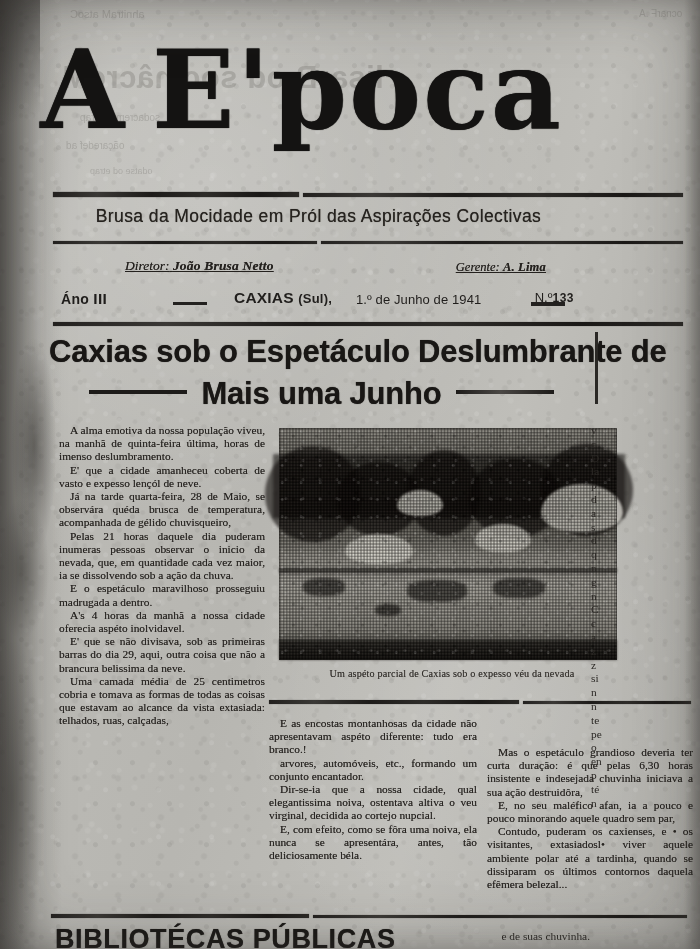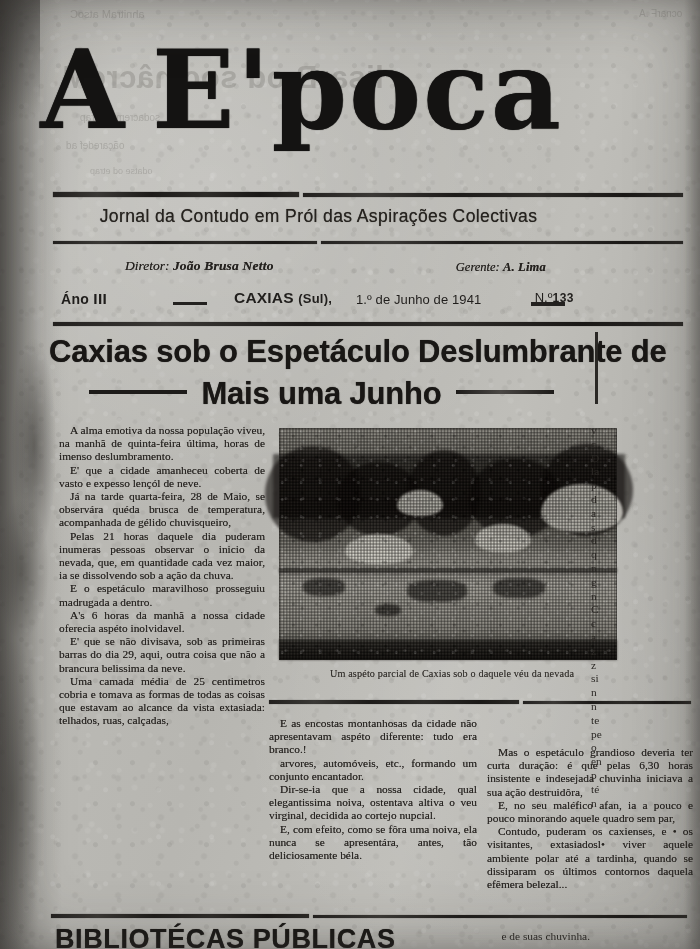--- a/index.html
+++ b/index.html
@@ -107,20 +107,21 @@
   }
 
   
   #credits{
     position:absolute;left:52px;right:18px;top:258px;height:26px;
     font-family:"Liberation Serif",serif;
   }
   .cred{
     position:absolute;font-style:italic;font-size:13.5px;color:#24211e;
     text-shadow:0 0 .6px rgba(36,33,30,.7);
+    text-decoration:underline;
   }
   .cred b{font-style:italic;font-weight:700;letter-spacing:.2px;}
   #cred-dir{left:72px;top:0;}
   #cred-ger{right:38px;top:2px;font-size:12.5px;margin-left:20px;}
 
   
   #issueline{
     position:absolute;left:52px;right:18px;top:288px;height:26px;
     font-family:"Liberation Sans",sans-serif;color:#201e1c;
   }
@@ -253,21 +254,21 @@
 
 <div id="sheet">
 
   <div id="masthead">
     <span>A</span><span class="sp"></span><span>E'poca</span>
   </div>
 
   <div class="rule fuzzy" style="left:52px;top:192px;width:246px;height:5px;"></div>
   <div class="rule fuzzy" style="left:302px;top:193px;width:380px;height:4px;"></div>
 
-  <div id="subtitle">Jornal da Contudo em Pról das Aspirações Colectivas</div>
+  <div id="subtitle">Brusa da Mocidade em Pról das Aspirações Colectivas</div>
 
   <div class="rule fuzzy" style="left:52px;top:241px;width:264px;height:3px;"></div>
   <div class="rule fuzzy" style="left:320px;top:241px;width:362px;height:3px;"></div>
 
   <div id="credits">
     <div class="cred" id="cred-dir">
       <span>Diretor:</span>
       <b>João Brusa Netto</b>
     </div>
     <div class="cred" id="cred-ger">
@@ -301,21 +302,21 @@
       <span class="dashL"></span><span>Mais uma Junho</span><span class="dashR"></span>
     </span>
   </div>
 
   <div class="col" id="col1">
     <p>A alma emotiva da nossa população viveu, na manhã de quinta-feira última, horas de imenso deslumbramento.</p>
     <p>E' que a cidade amanheceu coberta de vasto e expesso lençól de neve.</p>
     <p>Já na tarde quarta-feira, 28 de Maio, se observára quéda brusca de temperatura, acompanhada de gélido chuvisqueiro,</p>
     <p>Pelas 21 horas daquele dia puderam inumeras pessoas observar o inicio da nevada, que, em quantidade cada vez maior, ia se dissolvendo sob a ação da chuva.</p>
     <p>E o espetáculo maravilhoso prosseguiu madrugada a dentro.</p>
-    <p>A's 6 horas da manhã a nossa cidade oferecia aspéto inolvidavel.</p>
+    <p>A's 4 horas da manhã a nossa cidade oferecia aspéto inolvidavel.</p>
     <p>E' que se não divisava, sob as primeiras barras do dia 29, aqui, outra coisa que não a brancura belissima da neve.</p>
     <p>Uma camada média de 25 centimetros cobria e tomava as formas de todas as coisas que estavam ao alcance da vista extasiada: telhados, ruas, calçadas,</p>
   </div>
 
   <div id="photo-wrap">
     <div id="photo">
 
       <div class="dark" style="left:-6px;top:26px;width:352px;height:64px;"></div>
       <div class="veg" style="left:-14px;top:18px;width:96px;height:96px;"></div>
       <div class="veg" style="left:58px;top:34px;width:84px;height:74px;"></div>
@@ -335,21 +336,21 @@
 
       <div class="dark" style="left:0;top:140px;width:338px;height:5px;border-radius:0;filter:blur(1px);"></div>
 
       <div class="dark" style="left:0;top:212px;width:338px;height:20px;border-radius:0;filter:blur(1.2px);"></div>
       <div id="photo-noise"></div>
       <div id="halftone"></div>
     </div>
     <div id="photo-border"></div>
   </div>
 
-  <div id="caption">Um aspéto parcial de Caxias sob o daquele véu da nevada</div>
+  <div id="caption">Um aspéto parcial de Caxias sob o expesso véu da nevada</div>
 
   <div class="rule fuzzy" style="left:268px;top:700px;width:250px;height:4px;"></div>
   <div class="rule fuzzy" style="left:522px;top:701px;width:168px;height:3px;"></div>
 
   <div class="col" id="col2a">
     <p>E as encostas montanhosas da cidade não apresentavam aspéto diferente: tudo era branco.!</p>
     <p>arvores, automóveis, etc., formando um conjunto encantador.</p>
     <p>Dir-se-ia que a nossa cidade, qual elegantissima noiva, ostentava altiva o veu virginal, decidida ao cortejo nupcial.</p>
     <p>E, com efeito, como se fôra uma noiva, ela nunca se apresentára, antes, tão deliciosamente béla.</p>
   </div>

